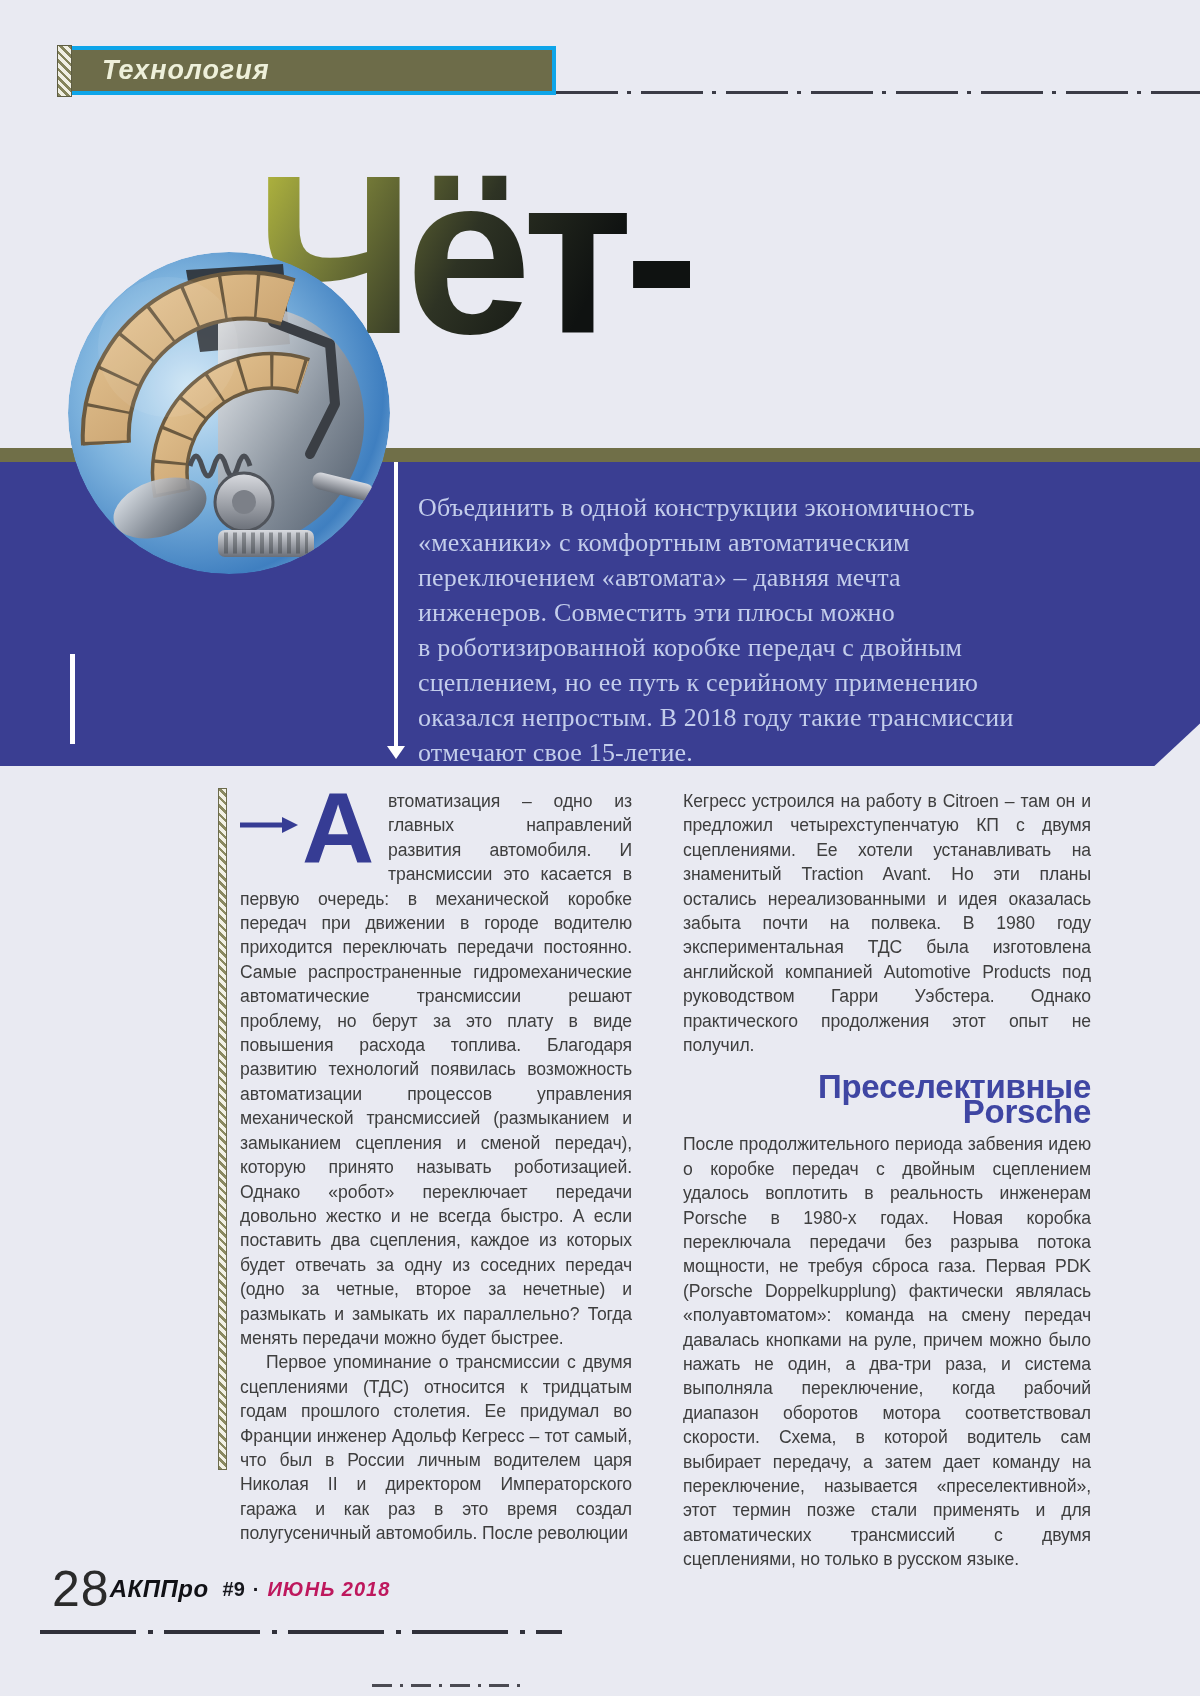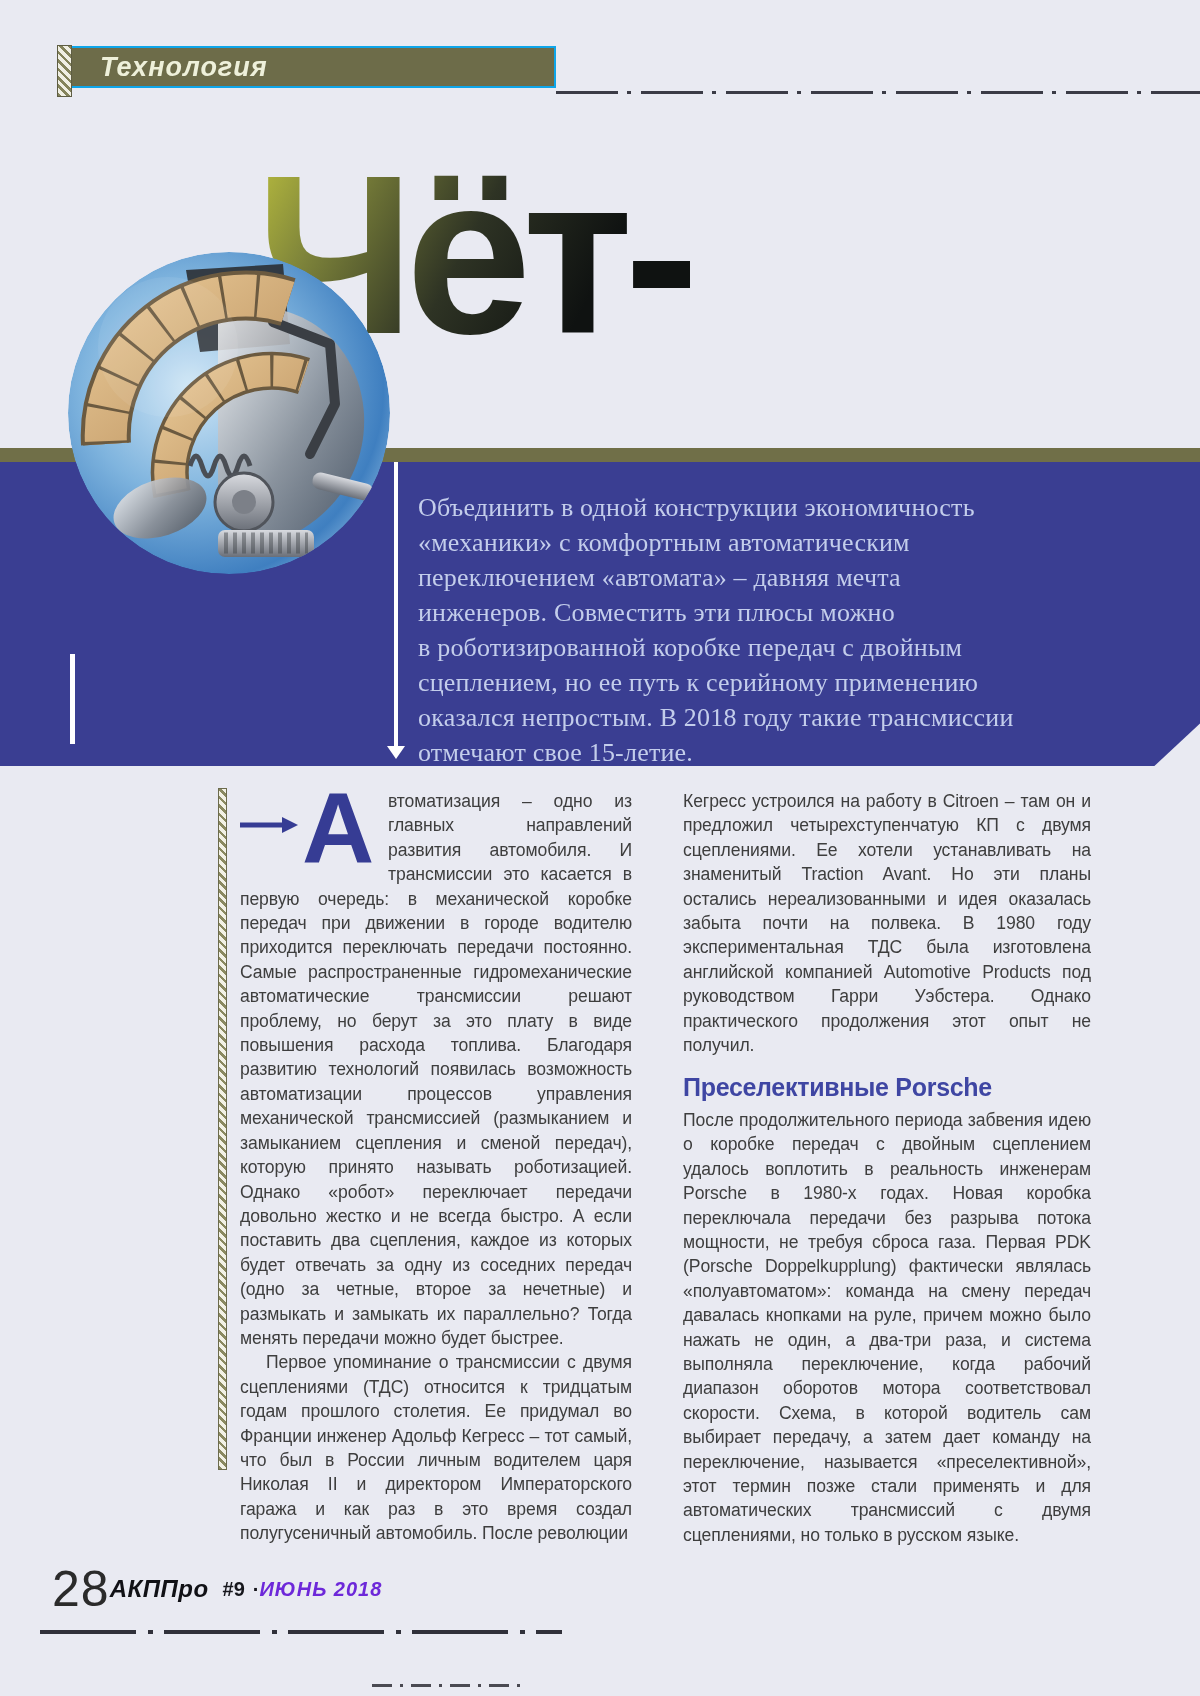--- a/index.html
+++ b/index.html
@@ -9,22 +9,22 @@
     position:relative; width:1200px; height:1696px; margin:0 auto;
     background:#e9eaf2; overflow:hidden;
   }
   
   .top-hatch {
     position:absolute; left:57px; top:45px; width:15px; height:52px;
     background:repeating-linear-gradient(45deg,#84835b 0 2.5px,#f0efe3 2.5px 6px);
     border:1px solid #5e5d43; z-index:3;
   }
   .cat-box {
-    position:absolute; left:62px; top:46px; width:494px; height:42px;
-    background:#6d6c49; border:2px solid #0ea5e9; z-index:2;
+    position:absolute; left:62px; top:46px; width:494px; height:49px;
+    background:#6d6c49; border:4px solid #0ea5e9; z-index:2;
     display:flex; align-items:center; padding-left:36px;
   }
   .cat-box span {
     font-style:italic; font-weight:bold; font-size:27px; color:#eef0da;
     letter-spacing:1px;
   }
   .top-dashline {
     position:absolute; left:556px; top:91px; width:644px; height:3px;
     background:repeating-linear-gradient(90deg,#3b3b46 0 62px,transparent 62px 71px,#3b3b46 71px 75px,transparent 75px 85px);
   }
@@ -85,30 +85,30 @@
   .col p { margin:0; }
   .p-indent { text-indent:26px; }
   .lead-block { float:left; width:148px; height:78px; }
   .lead-inner { display:flex; align-items:flex-start; }
   .lead-arrow { margin-top:28px; flex:0 0 auto; }
   .dropcap {
     font-size:100px; line-height:78px; font-weight:bold; color:#363c94;
     margin-left:4px; display:inline-block;
   }
   .subhead {
-    font-size:25px; font-weight:bold; color:#3f46a3; text-align:left;
+    font-size:33px; font-weight:bold; color:#3f46a3; text-align:right;
     margin:18px 0 8px 0; letter-spacing:-.3px;
   }
   
   .footer { position:absolute; left:52px; top:1560px; display:flex; align-items:center; }
   .pageno { font-size:50px; color:#2b2b2b; font-weight:normal; letter-spacing:1px; }
   .maglogo { font-size:24px; font-weight:bold; font-style:italic; color:#111116; letter-spacing:.5px; }
   .issue { margin-left:14px; font-size:20px; font-weight:bold; color:#16161c; }
   .issue-sep { margin-left:8px; font-size:20px; font-weight:bold; color:#16161c; }
-  .magdate { margin-left:0; font-size:20px; font-weight:bold; font-style:italic; color:#6d28d9; letter-spacing:1px; }
+  .magdate { margin-left:8px; font-size:20px; font-weight:bold; font-style:italic; color:#be185d; letter-spacing:1px; }
   .footer-dash {
     position:absolute; left:40px; top:1630px; width:522px; height:4px;
     background:repeating-linear-gradient(90deg,#30303a 0 96px,transparent 96px 108px,#30303a 108px 113px,transparent 113px 124px);
   }
   .bottom-dash {
     position:absolute; left:372px; top:1684px; width:152px; height:3px;
     background:repeating-linear-gradient(90deg,#4a4a52 0 20px,transparent 20px 28px,#4a4a52 28px 31px,transparent 31px 39px);
   }
 </style>
 </head>

